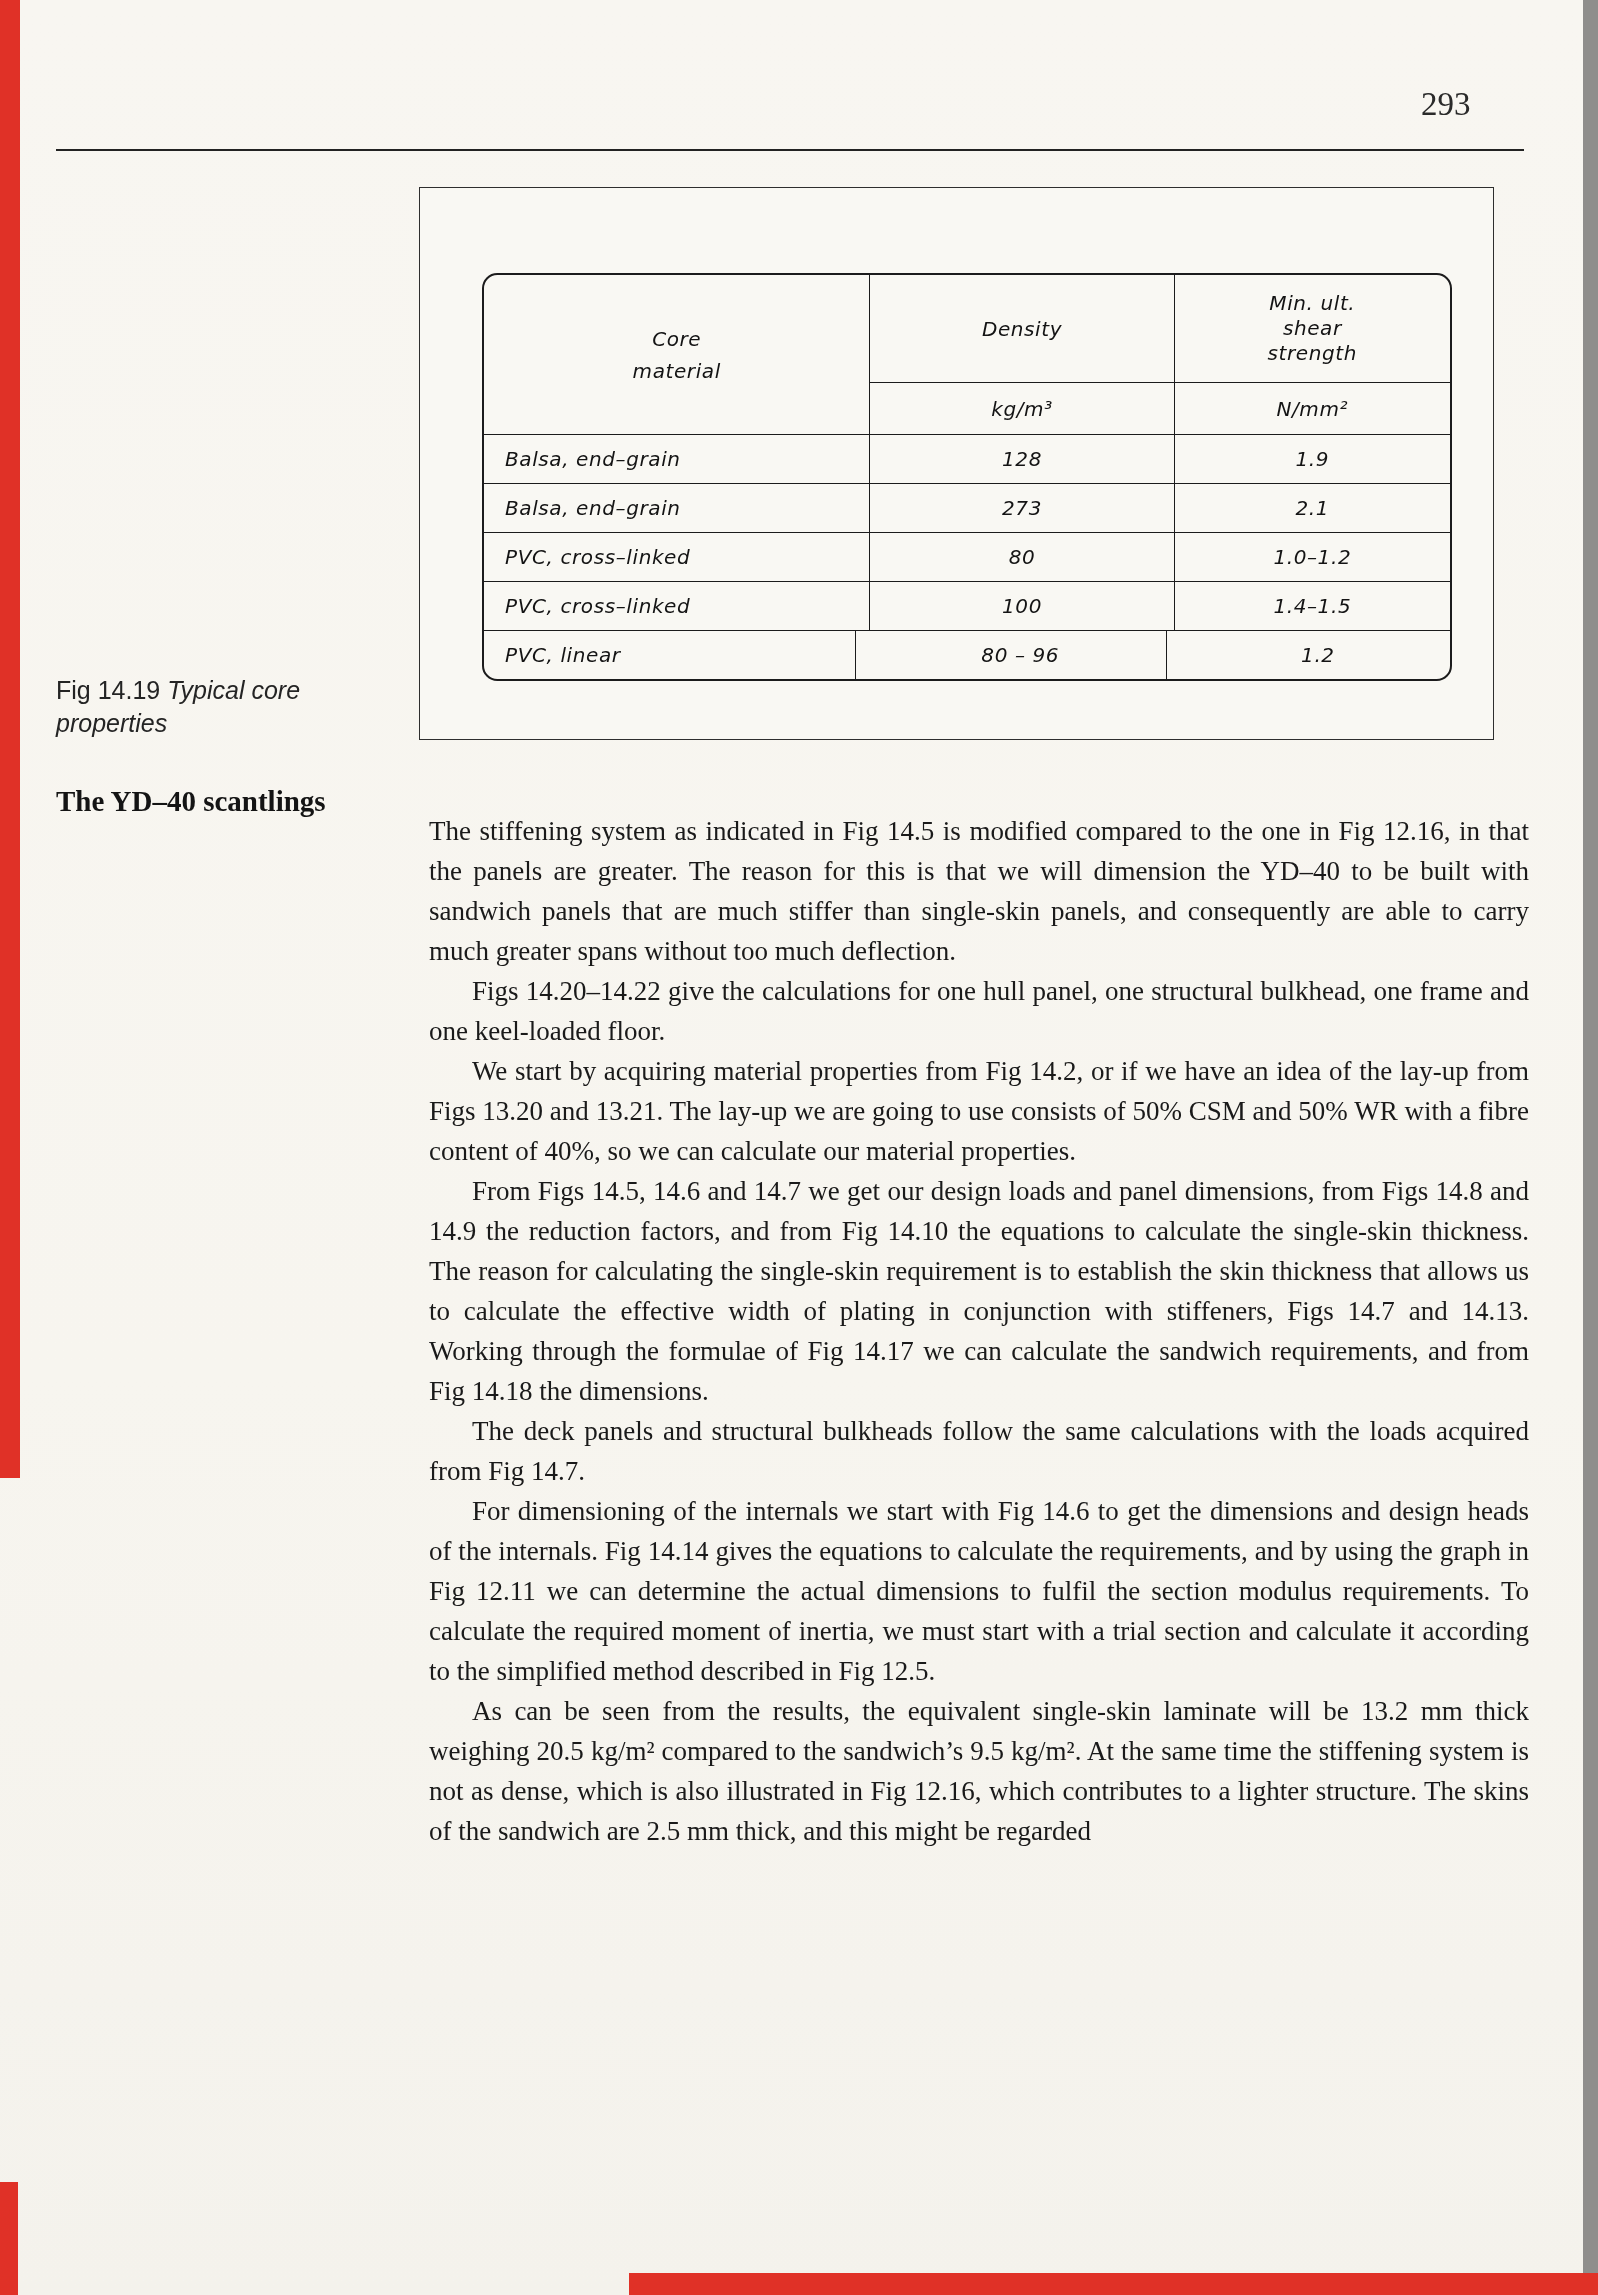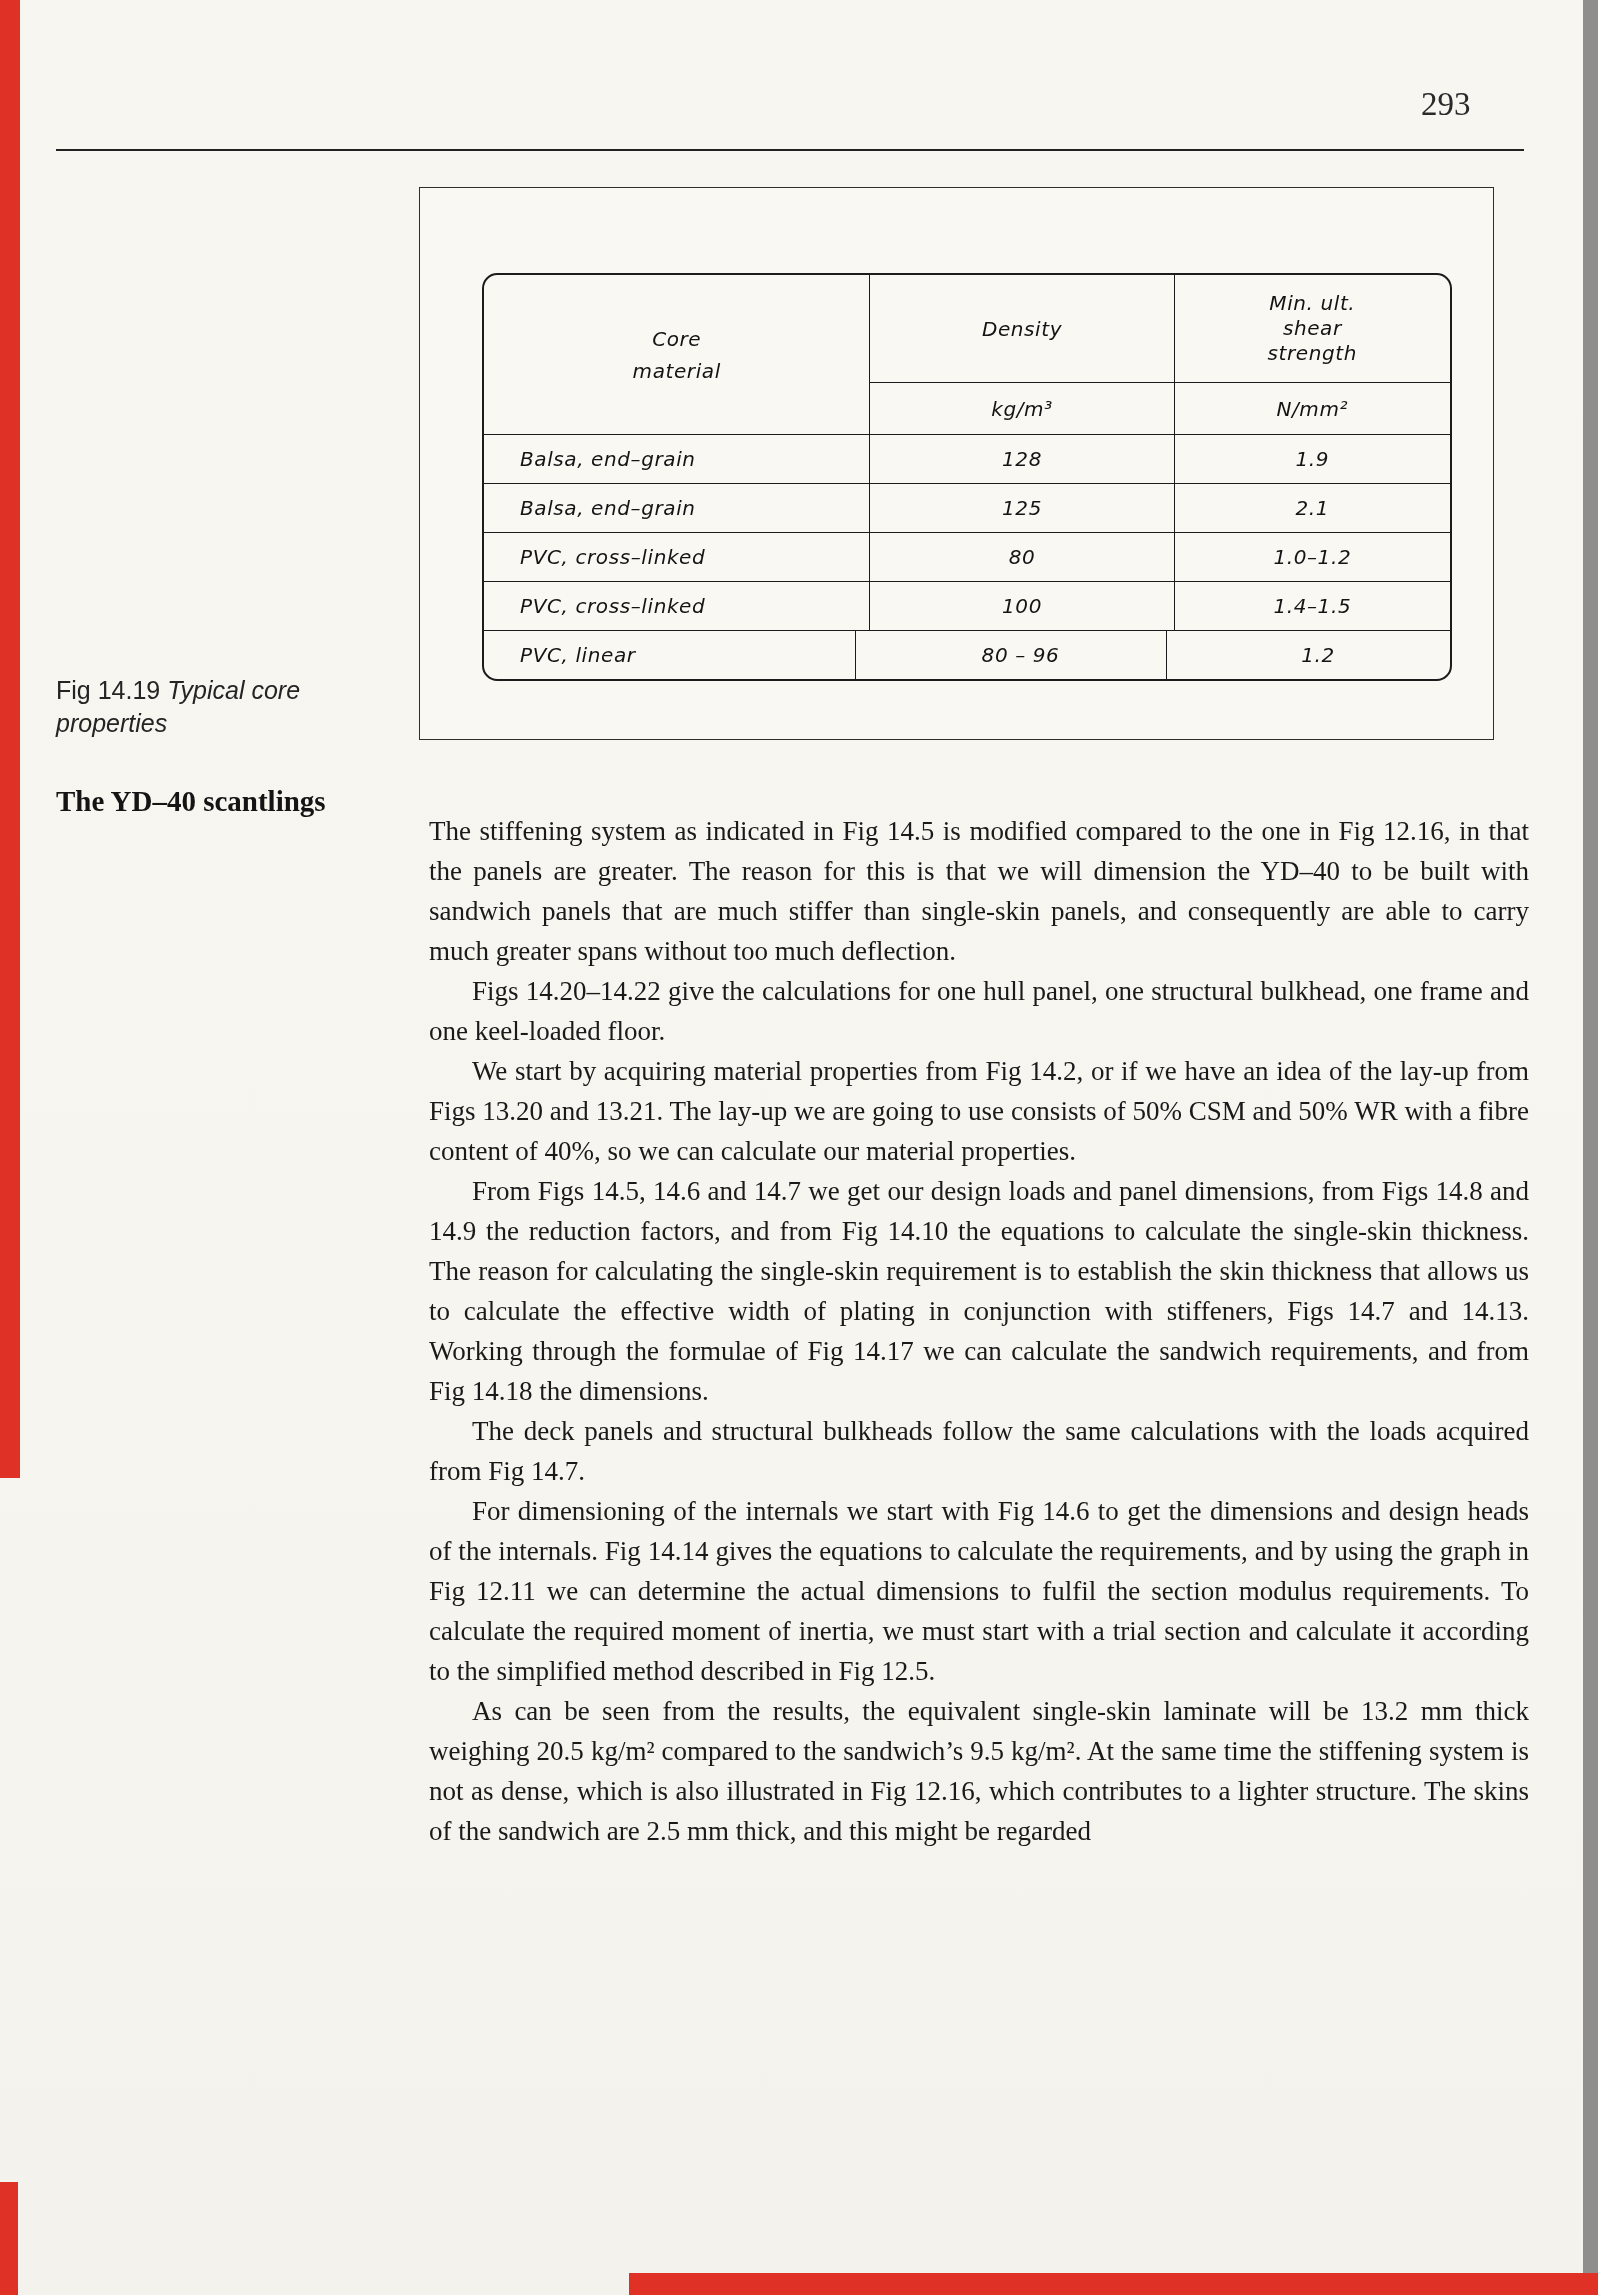--- a/index.html
+++ b/index.html
@@ -60,21 +60,21 @@
   .t-unit-density {
     width:52.5%; box-sizing:border-box; border-right:1.8px solid #1c1c1c;
     display:flex; align-items:center; justify-content:center;
   }
   .t-unit-shear { width:47.5%; display:flex; align-items:center; justify-content:center; }
 
   .t-row { display:flex; height:48px; border-bottom:1.8px solid #1c1c1c; }
   .t-row:last-child { border-bottom:none;gap:19px; }
   .t-cell-mat {
     width:40%; box-sizing:border-box; border-right:1.8px solid #1c1c1c;
-    display:flex; align-items:center; padding-left:36px;font-style:italic;
+    display:flex; align-items:center; padding-left:21px;font-style:italic;
   }
   .t-cell-den {
     width:31.5%; box-sizing:border-box; border-right:1.8px solid #1c1c1c;
     display:flex; align-items:center; justify-content:center;
   }
   .t-cell-shear { width:28.5%; display:flex; align-items:center; justify-content:center; }
 
   
   .fig-caption {
     position:absolute; left:56px; top:674px; width:341px;
@@ -129,21 +129,21 @@
         </div>
       </div>
 
       <div class="t-row">
         <div class="t-cell-mat">Balsa, end–grain</div>
         <div class="t-cell-den">128</div>
         <div class="t-cell-shear">1.9</div>
       </div>
       <div class="t-row">
         <div class="t-cell-mat">Balsa, end–grain</div>
-        <div class="t-cell-den">125</div>
+        <div class="t-cell-den">273</div>
         <div class="t-cell-shear">2.1</div>
       </div>
       <div class="t-row">
         <div class="t-cell-mat">PVC, cross–linked</div>
         <div class="t-cell-den">80</div>
         <div class="t-cell-shear">1.0–1.2</div>
       </div>
       <div class="t-row">
         <div class="t-cell-mat">PVC, cross–linked</div>
         <div class="t-cell-den">100</div>

